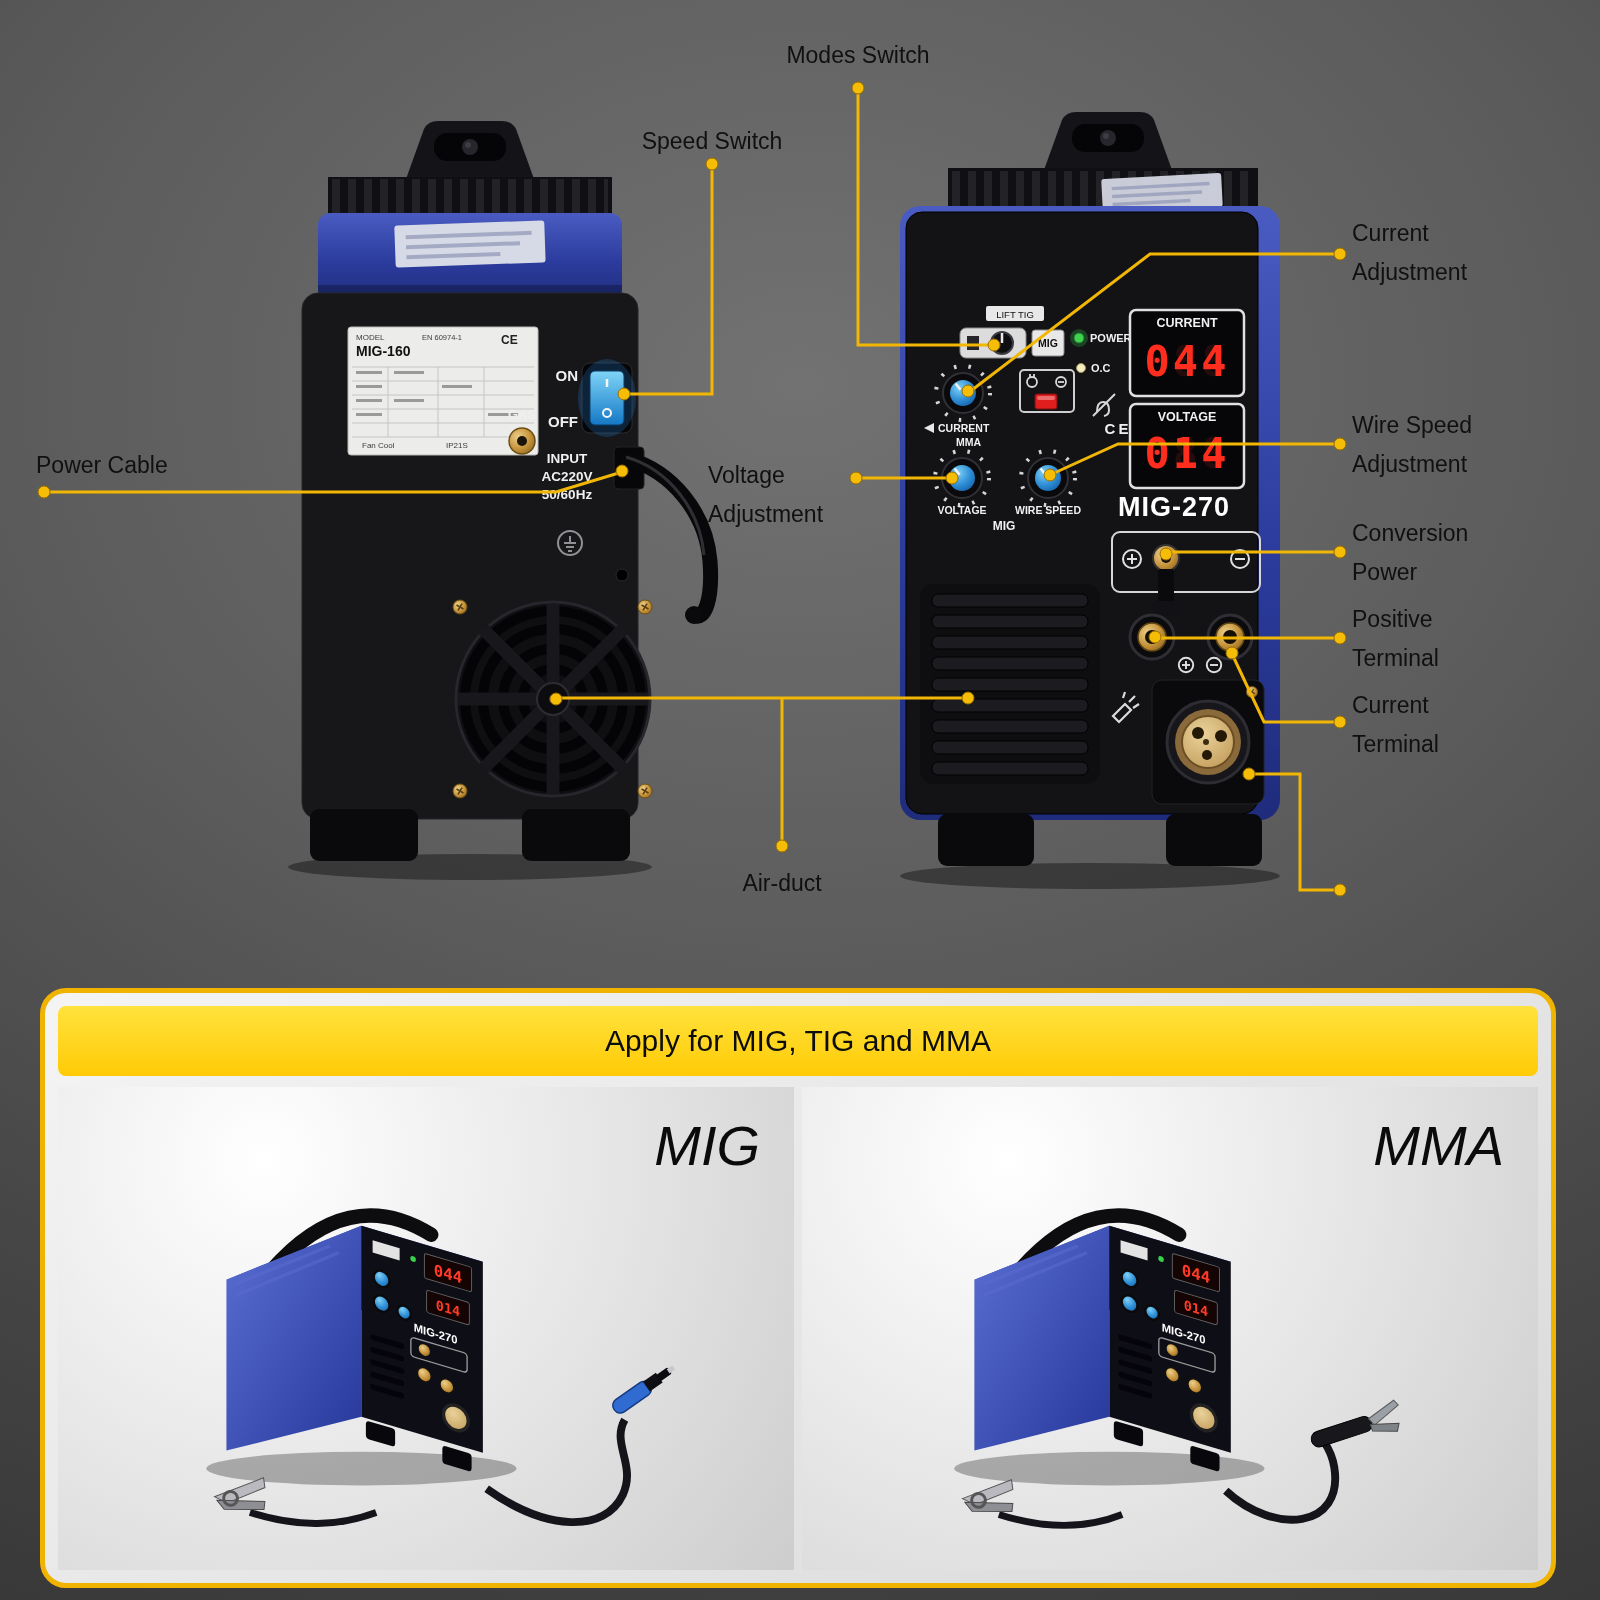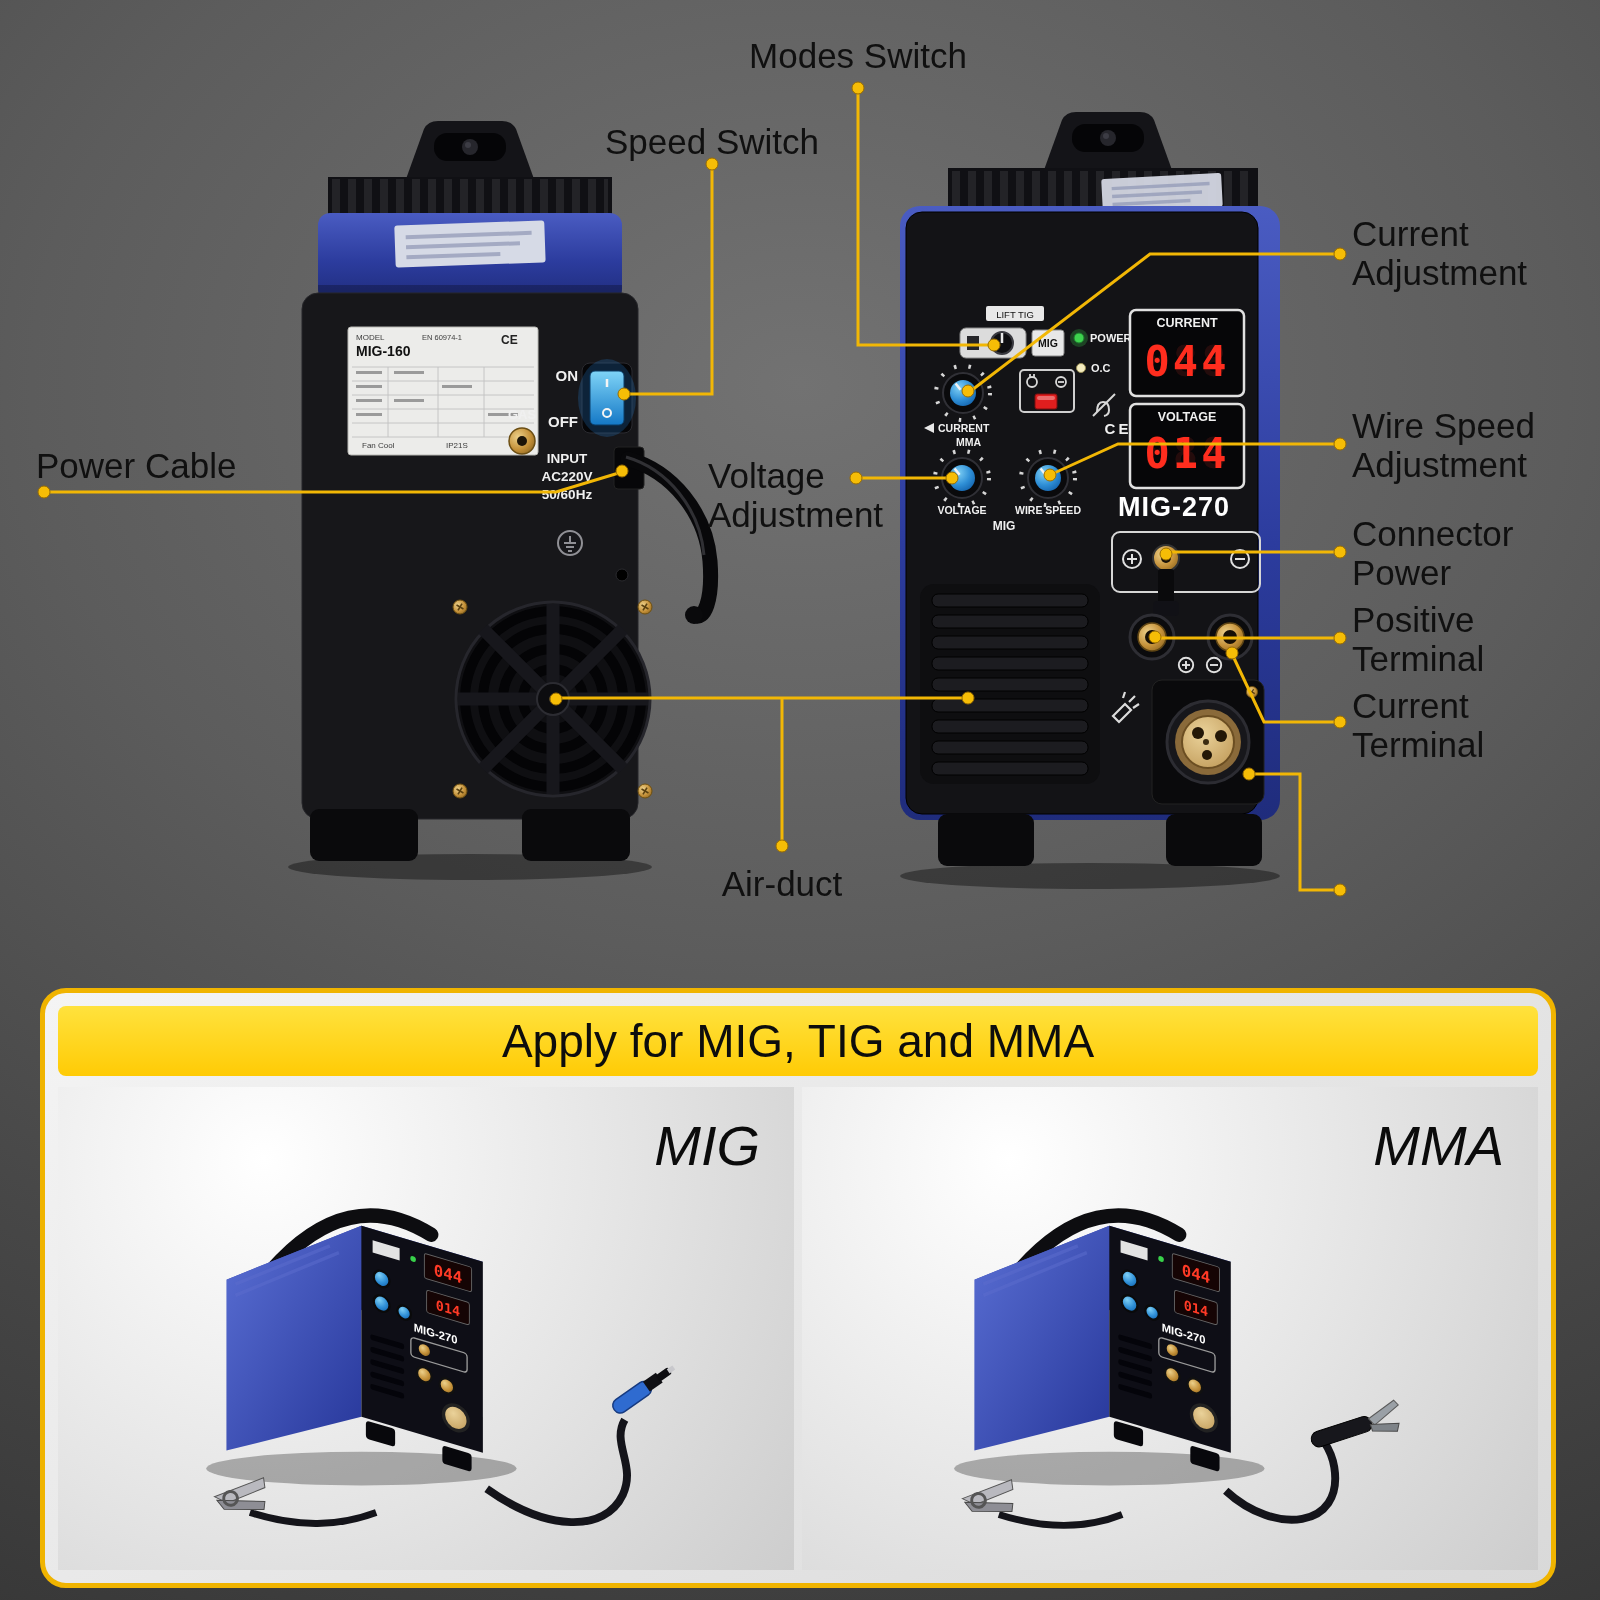--- a/index.html
+++ b/index.html
@@ -3,27 +3,27 @@
 <meta charset="utf-8">
 <style>
   html,body{margin:0;padding:0;background:#333;}
   #stage{position:relative;width:1600px;height:1600px;overflow:hidden;
     background:radial-gradient(120% 90% at 50% 24%, #727272 0%, #5c5c5c 40%, #474747 70%, #353535 100%);
     font-family:"Liberation Sans",sans-serif;}
   .machine{position:absolute;z-index:20;}
   .machine-back{left:270px;top:115px;}
   .machine-front{left:890px;top:112px;}
   .overlay{position:absolute;left:0;top:0;z-index:40;pointer-events:none;}
-  .callout{position:absolute;z-index:50;color:#101010;font-size:35px;line-height:39px;}
+  .callout{position:absolute;z-index:50;color:#101010;font-size:23px;line-height:39px;}
   .co-center{text-align:center;}
   .bottom-panel{position:absolute;left:40px;top:988px;width:1516px;height:600px;
     background:linear-gradient(150deg,#f4f4f4,#d9d9d9);
     border:5px solid #f0b400;border-radius:26px;box-sizing:border-box;padding:13px;z-index:10;}
   .title-bar{height:70px;background:linear-gradient(#ffe23d,#ffcb05);border-radius:8px;
-    display:flex;align-items:center;justify-content:center;font-size:46px;color:#0d0d0d;}
+    display:flex;align-items:center;justify-content:center;font-size:30px;color:#0d0d0d;}
   .cells{display:flex;gap:8px;margin-top:11px;height:483px;}
   .cell{flex:1;position:relative;overflow:hidden;
     background:radial-gradient(circle at 28% 15%, #ffffff 0%, #e4e4e4 55%, #cdcdcd 100%);}
   .cell-label{position:absolute;top:26px;right:34px;font-style:italic;font-size:56px;font-weight:500;color:#0b0b0b;z-index:2;}
   .cell-art{position:absolute;left:0;bottom:0;width:100%;height:96%;}
   svg text{font-family:"Liberation Sans",sans-serif;}
   .lblW{fill:#f0f0f0;font-weight:bold;}
   .seg{font-family:"DejaVu Sans Mono",monospace;font-weight:bold;fill:#ff2d1e;}
   .segGhost{font-family:"DejaVu Sans Mono",monospace;font-weight:bold;fill:rgba(255,60,40,0.12);}
   .tiny{fill:#3c3c3c;}
@@ -415,21 +415,21 @@
   <div class="callout" style="left:36px;top:446px">Power Cable</div>
   <div class="callout" style="left:708px;top:456px">
     <div>Voltage</div>
     <div>Adjustment</div>
   </div>
   <div class="callout" style="left:1352px;top:406px">
     <div>Wire Speed</div>
     <div>Adjustment</div>
   </div>
   <div class="callout" style="left:1352px;top:514px">
-    <div>Connector</div>
+    <div>Conversion</div>
     <div>Power</div>
   </div>
   <div class="callout" style="left:1352px;top:600px">
     <div>Positive</div>
     <div>Terminal</div>
   </div>
   <div class="callout" style="left:1352px;top:686px">
     <div>Current</div>
     <div>Terminal</div>
   </div>

